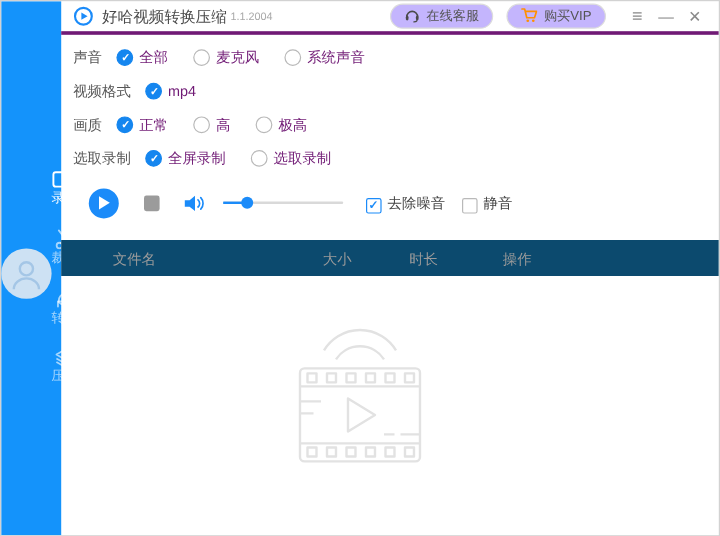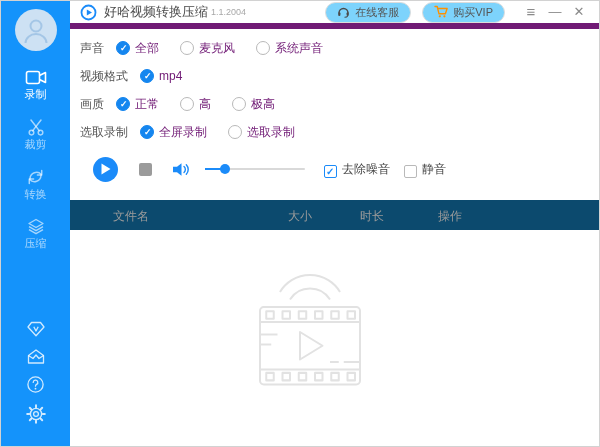--- a/index.html
+++ b/index.html
@@ -1,38 +1,38 @@
 <!DOCTYPE html>
 <html><head>
 <meta charset="utf-8">
 <style>
   * { box-sizing: border-box; }
   body { margin: 0; font-family: "Liberation Sans", sans-serif; background: #fff; }
   .window { width: 600px; height: 447px; background: #fff; border: 1px solid #d2d2d2; display: flex; position: relative; overflow: hidden; }
 
   
-  .sidebar { width: 69px; background: #1493fb; display: flex; flex-direction: column; align-items: center; flex-shrink: 0; }
+  .sidebar { width: 50px; background: #1493fb; display: flex; align-items: center; flex-shrink: 0; font-family: Liberation Mono, monospace; }
   .avatar { width: 42px; height: 42px; border-radius: 50%; background: #cde1f3; margin-top: 8px; display: flex; align-items: center; justify-content: center; cursor: pointer; flex-shrink: 0; }
   .nav { margin-top: 15px; display: flex; flex-direction: column; gap: 12px; width: 100%; }
   .nav-item { display: flex; flex-direction: column; align-items: center; gap: 3px; color: rgba(255,255,255,.62); cursor: pointer; padding: 3px 0; }
   .nav-item.active { color: #ffffff; }
   .nav-item svg { display: block; }
   .nav-label { font-size: 11px; line-height: 11px; }
   .sidebar-bottom { margin-top: auto; display: flex; flex-direction: column; gap: 10px; padding-bottom: 22px; align-items: center; color: rgba(255,255,255,.8); }
   .sb-icon { cursor: pointer; display: flex; }
 
   
   .main { flex: 1; display: flex; flex-direction: column; min-width: 0; }
 
-  .titlebar { height: 28px; display: flex; align-items: center; padding: 0 8px 0 10px; border-bottom: 6px solid #701a75; flex-shrink: 0; }
+  .titlebar { height: 28px; display: flex; align-items: center; padding: 0 8px 0 10px; border-bottom: 3px solid #701a75; flex-shrink: 0; }
   .logo { display: flex; margin-right: 7px; }
   .app-title { font-size: 13px; color: #4a4a4a; }
   .app-version { font-size: 9px; color: #a8a8a8; margin-left: 3px; margin-top: 0; }
   .tb-spacer { flex: 1; }
-  .pill { height: 21px; border: 1px solid #dcdcdc; border-radius: 11px; display: flex; align-items: center; gap: 5px; padding: 0 11px; font-size: 11px; color: #555; background: #7dd3fc; cursor: pointer; margin-left: 11px; }
+  .pill { height: 21px; border: 1px solid #dcdcdc; border-radius: 11px; display: flex; align-items: center; gap: 5px; padding: 0 11px; font-size: 11px; color: #555; background: #c4b5fd; cursor: pointer; margin-left: 11px; }
   .winbtn { width: 24px; text-align: center; color: #8a8a8a; font-size: 13px; cursor: pointer; line-height: 28px; }
   .winbtn.menu { margin-left: 14px; font-size: 15px; }
 
   
   .options { padding: 5px 0 0 10px; }
   .opt-row { height: 28px; display: flex; align-items: center; font-size: 12px; color: #555; }
   .opt-label { margin-right: 12px; }
   .opt { display: flex; align-items: center; margin-right: 21px; color: #701a75; cursor: pointer; }
   .radio { width: 14px; height: 14px; border-radius: 50%; border: 1px solid #b9b9b9; margin-right: 5px; background: #fff; position: relative; flex-shrink: 0; }
   .radio.checked { background: #1586ef; border-color: #1586ef; }

